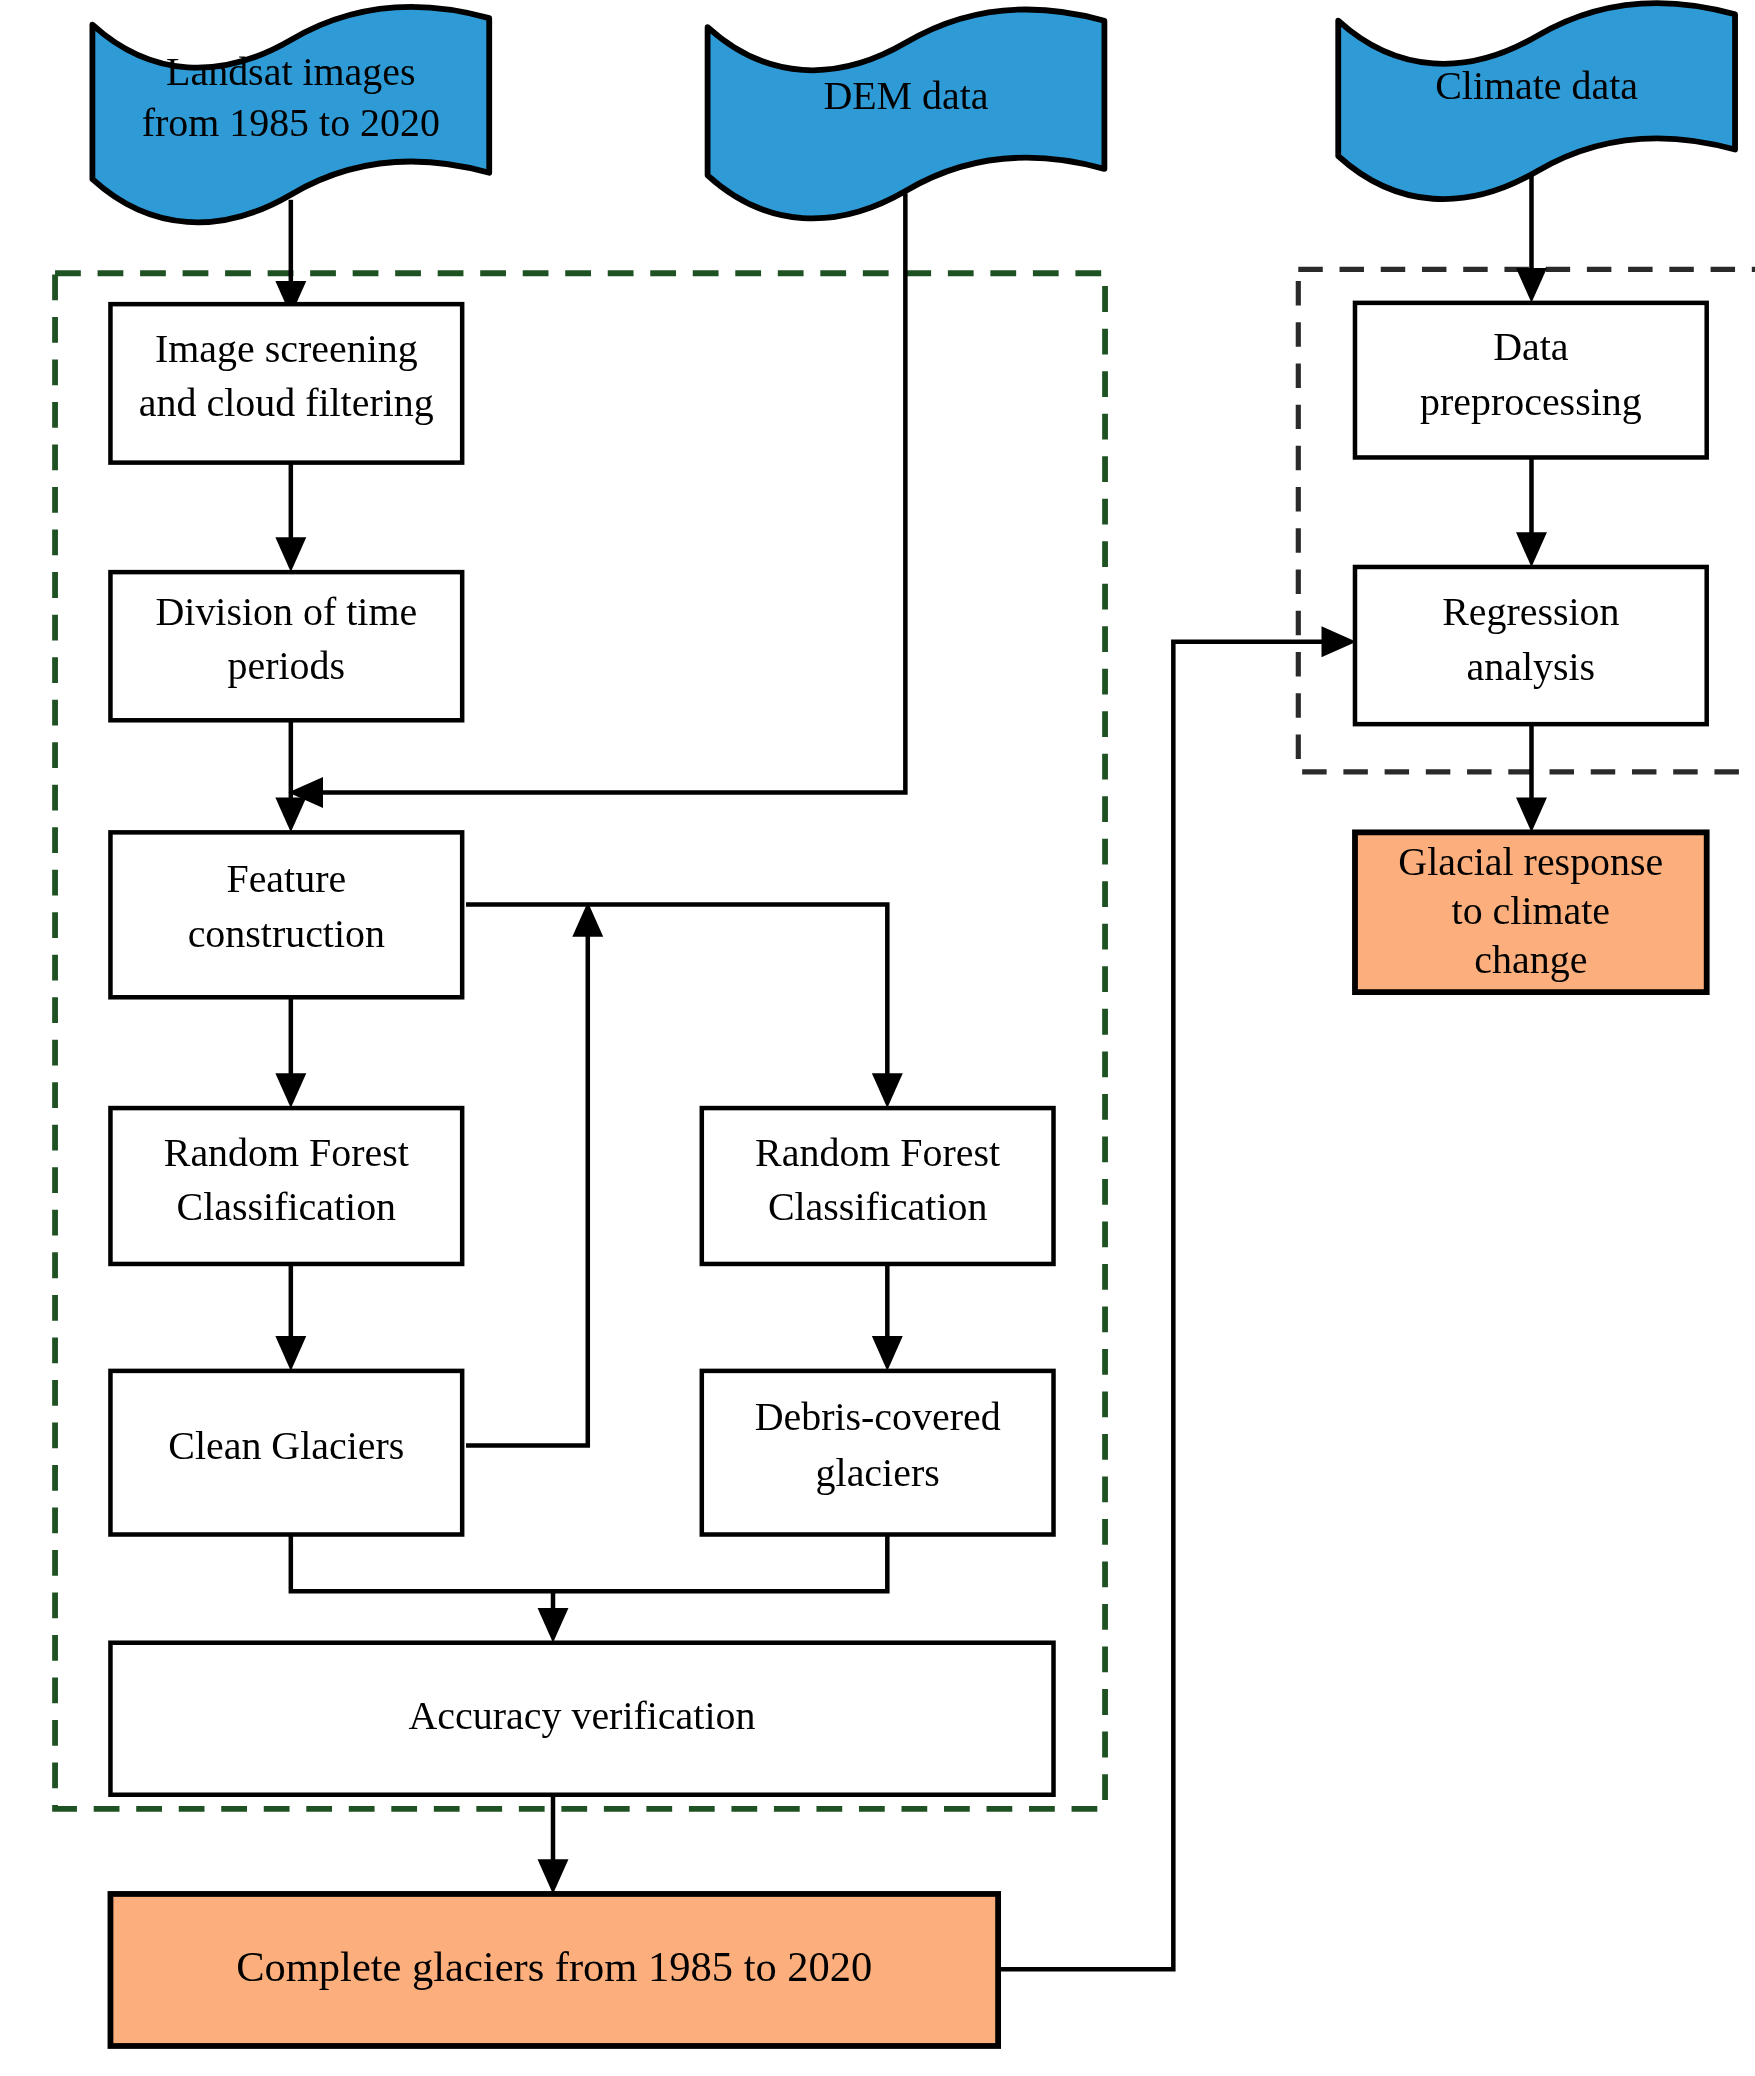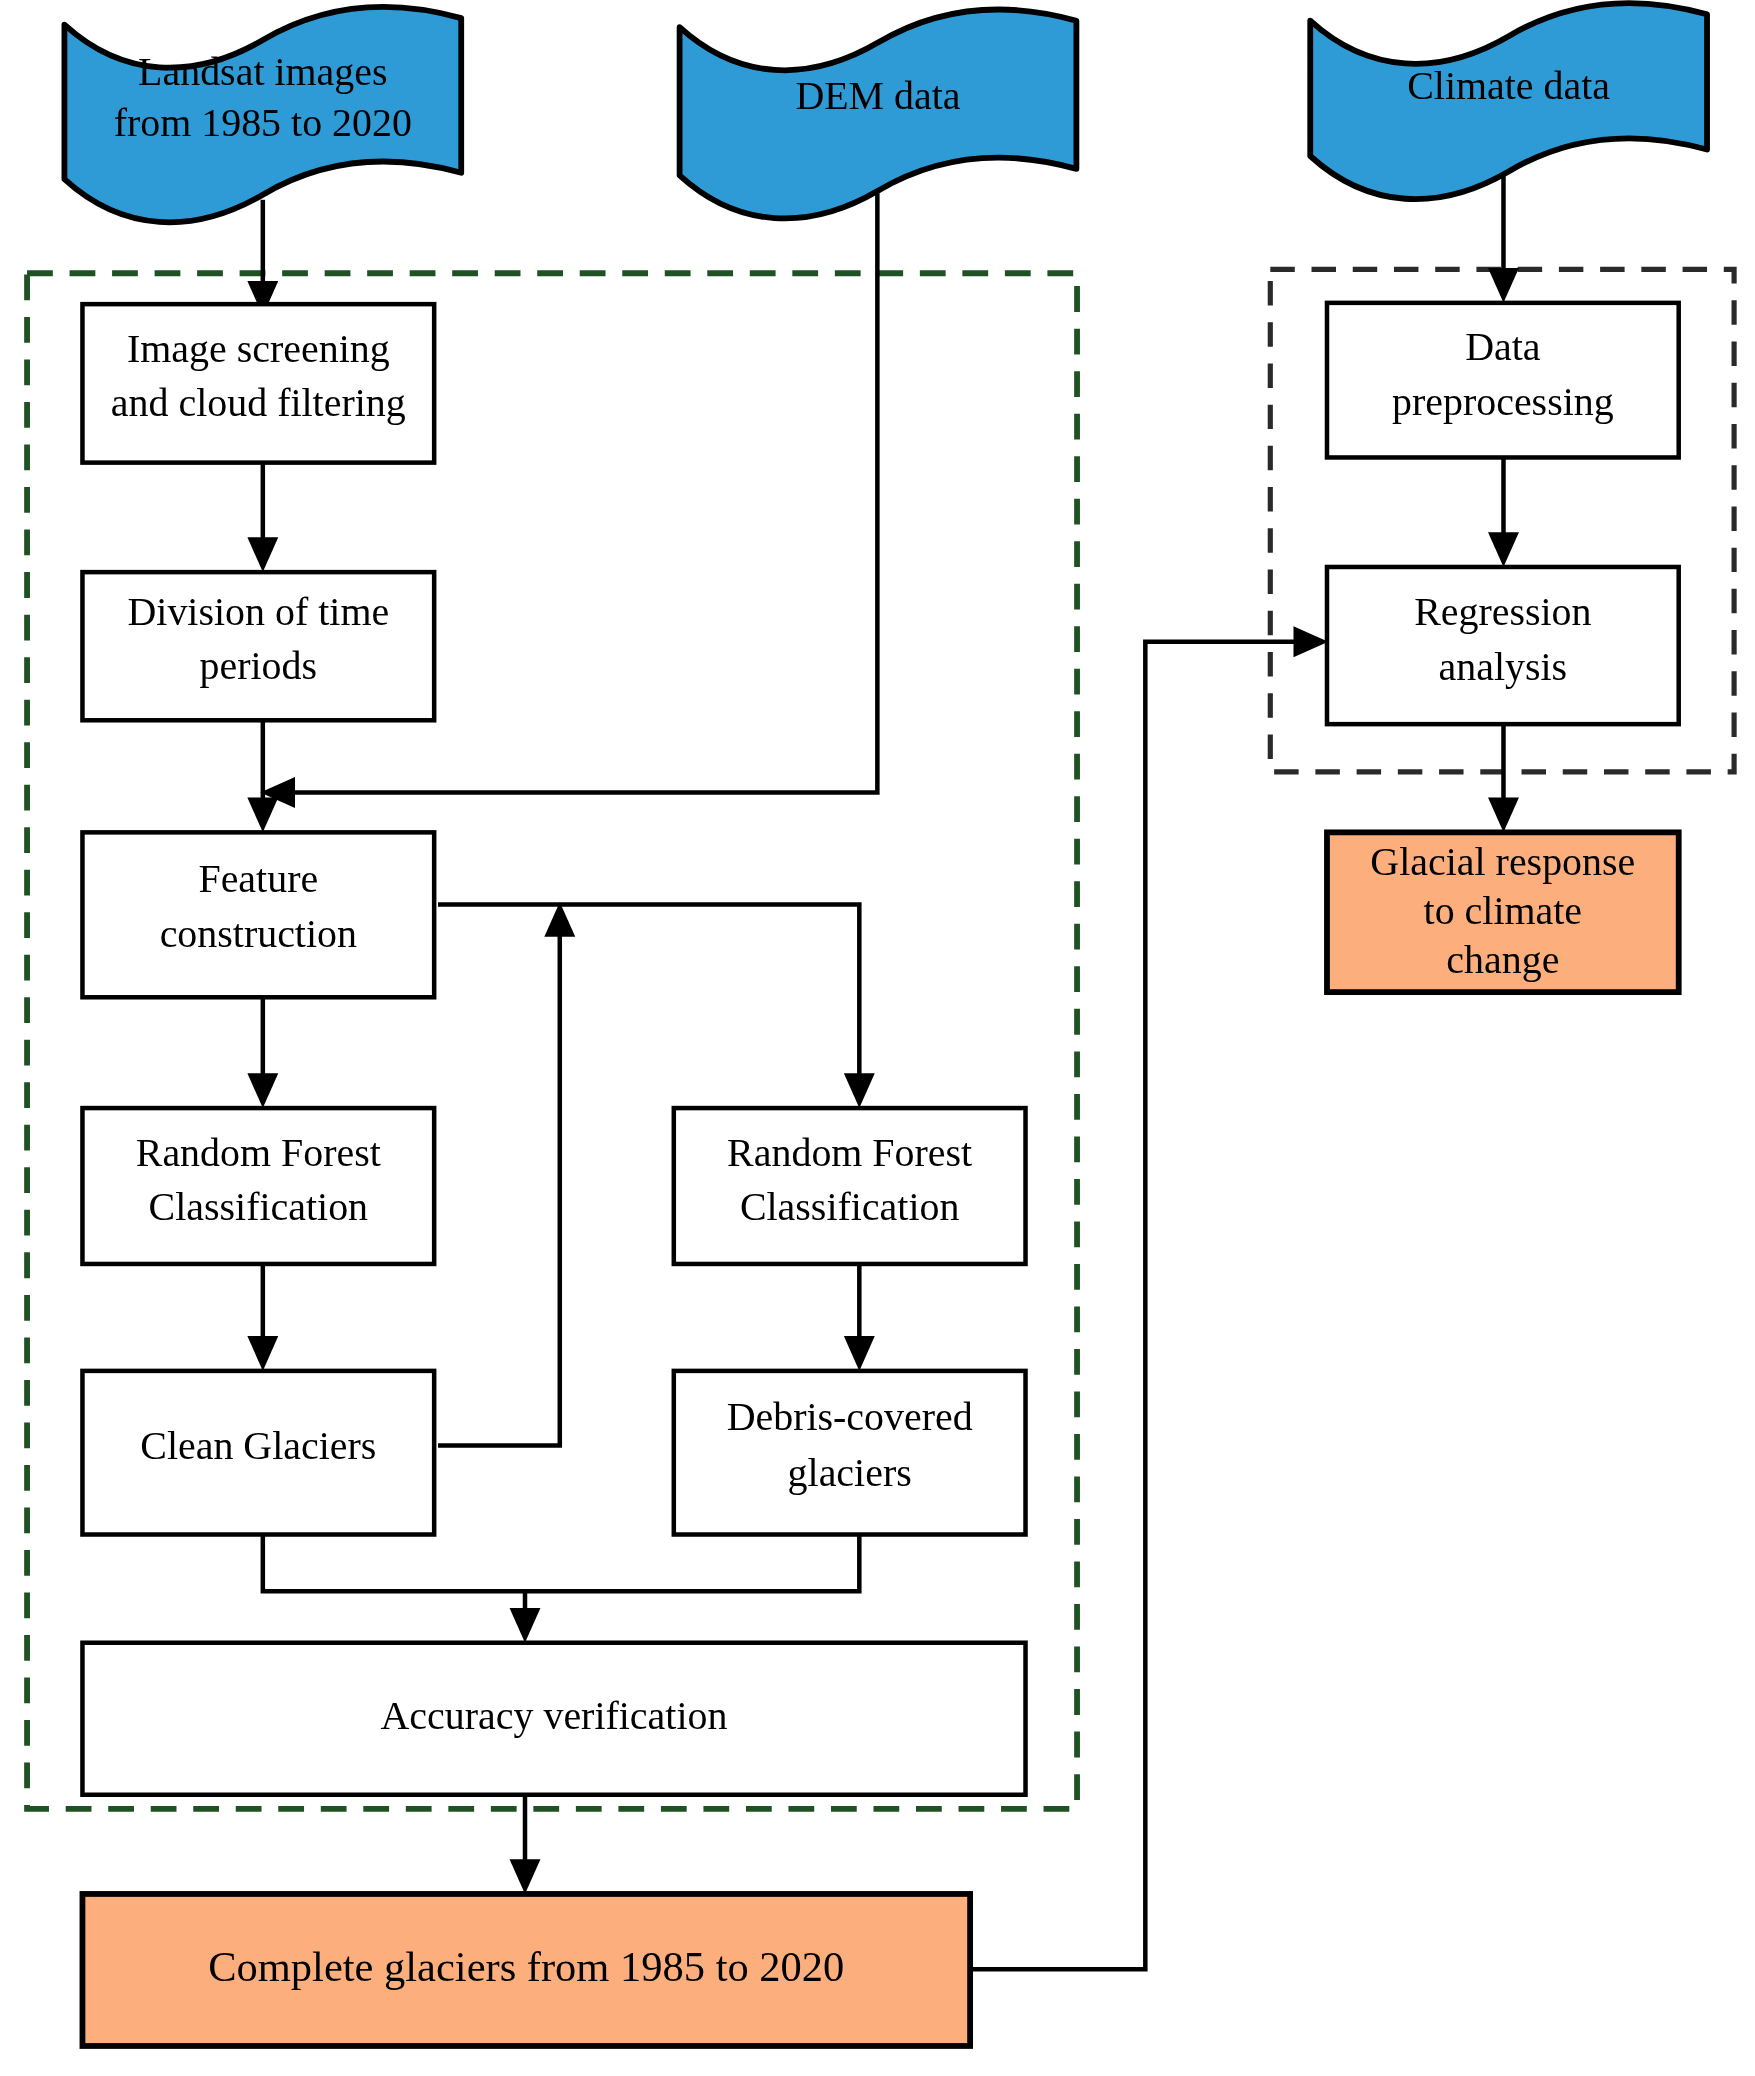--- a/index.html
+++ b/index.html
@@ -11,20 +11,21 @@
   body {
     width: 1756px;
     height: 2077px;
     font-family: "Liberation Serif", "DejaVu Serif", serif;
     overflow: hidden;
   }
   #flowchart-root {
     position: relative;
     width: 1636px;
     height: 2077px;
+    margin-left: 28px;
   }
   svg#flow-svg {
     display: block;
     width: 1756px;
     height: 2077px;
   }
   .node-text {
     font-family: "Liberation Serif", "DejaVu Serif", serif;
     fill: #000000;
     text-anchor: middle;

